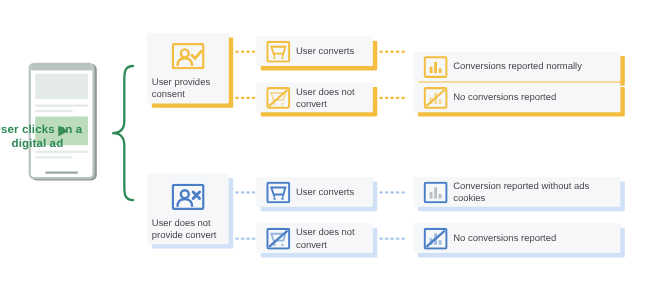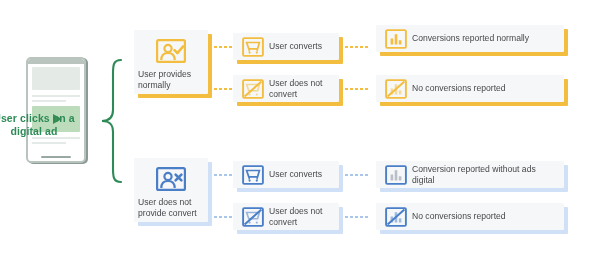--- a/index.html
+++ b/index.html
@@ -202,21 +202,21 @@
 
   <div class="card yellow consent" style="left:134px; top:30px; width:74px; height:64px;">
     <div class="icon-box big">
       <svg width="30" height="24" viewBox="0 0 30 24" fill="none">
         <rect x="1.1" y="1.1" width="27.8" height="21.8" rx="1.5" stroke="#f3bd3f" stroke-width="2.2"></rect>
         <circle cx="12" cy="9.5" r="3.6" stroke="#f3bd3f" stroke-width="2.2"></circle>
         <path d="M5.3 21 C5.3 15.6, 8.4 14, 12 14 C15.6 14, 18.7 15.6, 18.7 21" stroke="#f3bd3f" stroke-width="2.2" fill="none"></path>
         <path d="M18.5 11.2 L21.4 14.1 L27 7.5" stroke="#f3bd3f" stroke-width="2.6" fill="none" stroke-linecap="round" stroke-linejoin="round"></path>
       </svg>
     </div>
-    <div class="card-label">User provides normally</div>
+    <div class="card-label">User provides consent</div>
   </div>
 
   <div class="dots yellow" style="left:214px; top:46px; width:22px;">
     <i></i>
       <i></i>
       <i></i>
       <i></i>
   </div>
 
   <div class="dots yellow" style="left:214px; top:88px; width:22px;">
@@ -262,21 +262,21 @@
       <i></i>
   </div>
   <div class="dots yellow" style="left:345px; top:88px; width:26px;">
     <i></i>
       <i></i>
       <i></i>
       <i></i>
       <i></i>
   </div>
 
-  <div class="card yellow" style="left:376px; top:25px; width:188px; height:27px;">
+  <div class="card yellow" style="left:376px; top:47px; width:188px; height:27px;">
     <div class="icon-box">
       <svg width="22" height="20" viewBox="0 0 22 20" fill="none">
         <rect x="1.1" y="1.1" width="19.8" height="17.8" rx="1.2" stroke="#f3bd3f" stroke-width="1.9"></rect>
         <rect x="5.6" y="9.5" width="2.6" height="6" fill="#f3bd3f"></rect>
         <rect x="9.7" y="5.2" width="2.6" height="10.3" fill="#f3bd3f"></rect>
         <rect x="13.8" y="11.3" width="2.6" height="4.2" fill="#f3bd3f"></rect>
       </svg>
     </div>
     <div class="card-label">Conversions reported normally</div>
   </div>
@@ -366,21 +366,21 @@
 
   <div class="card blue" style="left:376px; top:161px; width:188px; height:27px;">
     <div class="icon-box">
       <svg width="22" height="20" viewBox="0 0 22 20" fill="none">
         <rect x="1.1" y="1.1" width="19.8" height="17.8" rx="1.2" stroke="#4a7fc8" stroke-width="1.9"></rect>
         <rect x="5.6" y="9.5" width="2.6" height="6" fill="#b9bfc6"></rect>
         <rect x="9.7" y="5.2" width="2.6" height="10.3" fill="#b9bfc6"></rect>
         <rect x="13.8" y="11.3" width="2.6" height="4.2" fill="#b9bfc6"></rect>
       </svg>
     </div>
-    <div class="card-label">Conversion reported without ads digital</div>
+    <div class="card-label">Conversion reported without ads cookies</div>
   </div>
 
   <div class="card blue" style="left:376px; top:203px; width:188px; height:27px;">
     <div class="icon-box">
       <svg width="22" height="20" viewBox="0 0 22 20" fill="none">
         <rect x="1.1" y="1.1" width="19.8" height="17.8" rx="1.2" stroke="#4a7fc8" stroke-width="1.9"></rect>
         <g opacity="0.5">
           <rect x="5.6" y="9.5" width="2.6" height="6" fill="#4a7fc8"></rect>
           <rect x="9.7" y="5.2" width="2.6" height="10.3" fill="#4a7fc8"></rect>
           <rect x="13.8" y="11.3" width="2.6" height="4.2" fill="#4a7fc8"></rect>

